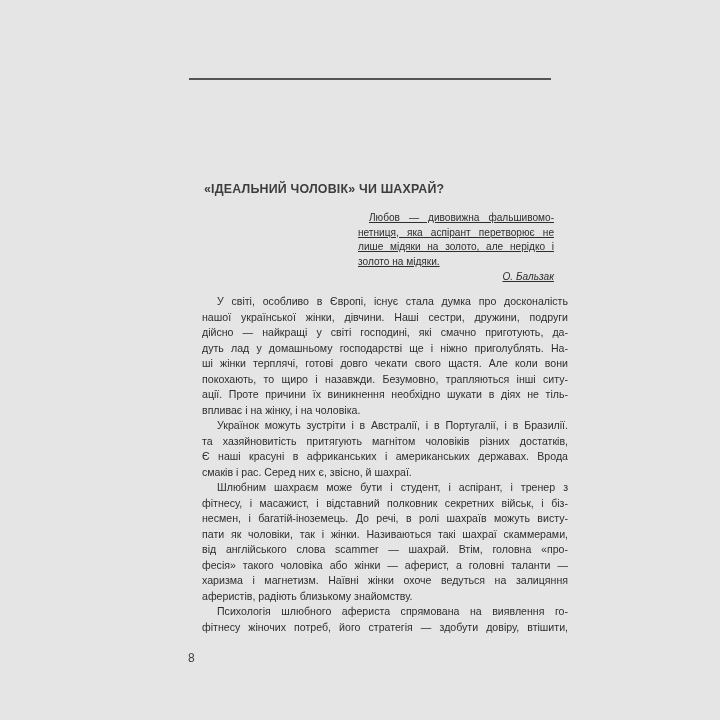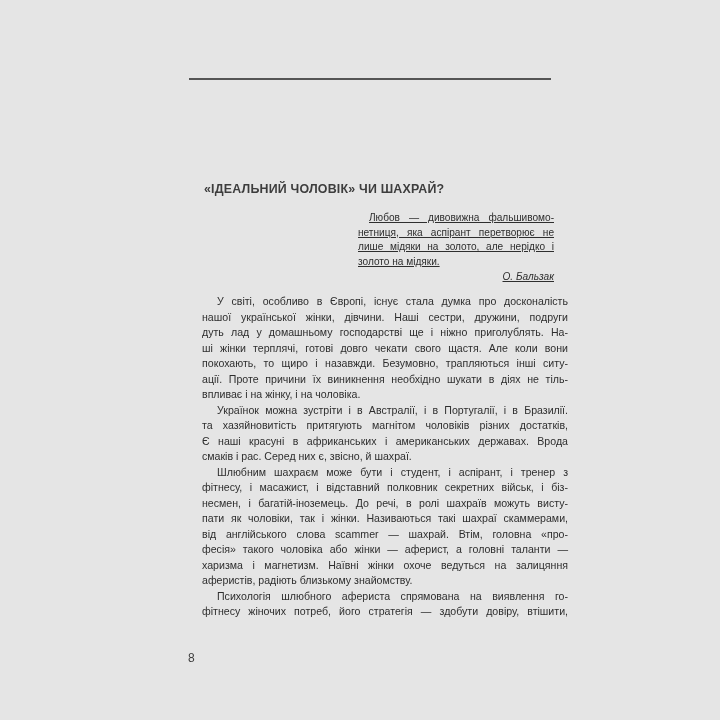--- a/index.html
+++ b/index.html
@@ -95,28 +95,29 @@
         <div class="line">лише мідяки на золото, але нерідко і</div>
         <div class="line last">золото на мідяки.</div>
       </div>
     <div class="attribution">О. Бальзак</div>
   </div>
 
   <div class="body-text">
       <div class="para">
         <div class="line first">У світі, особливо в Європі, існує стала думка про досконалість</div>
         <div class="line">нашої української жінки, дівчини. Наші сестри, дружини, подруги</div>
+        <div class="line">дійсно — найкращі у світі господині, які смачно приготують, да-</div>
         <div class="line">дуть лад у домашньому господарстві ще і ніжно приголублять. На-</div>
         <div class="line">ші жінки терплячі, готові довго чекати свого щастя. Але коли вони</div>
         <div class="line">покохають, то щиро і назавжди. Безумовно, трапляються інші ситу-</div>
         <div class="line">ації. Проте причини їх виникнення необхідно шукати в діях не тіль-</div>
         <div class="line last">впливає і на жінку, і на чоловіка.</div>
       </div>
       <div class="para">
-        <div class="line first">Українок можна зустріти і в Австралії, і в Португалії, і в Бразилії.</div>
+        <div class="line first">Українок можуть зустріти і в Австралії, і в Португалії, і в Бразилії.</div>
         <div class="line">та хазяйновитість притягують магнітом чоловіків різних достатків,</div>
         <div class="line">Є наші красуні в африканських і американських державах. Врода</div>
         <div class="line last">смаків і рас. Серед них є, звісно, й шахраї.</div>
       </div>
       <div class="para">
         <div class="line first">Шлюбним шахраєм може бути і студент, і аспірант, і тренер з</div>
         <div class="line">фітнесу, і масажист, і відставний полковник секретних військ, і біз-</div>
         <div class="line">несмен, і багатій-іноземець. До речі, в ролі шахраїв можуть висту-</div>
         <div class="line">пати як чоловіки, так і жінки. Називаються такі шахраї скаммерами,</div>
         <div class="line">від англійського слова scammer — шахрай. Втім, головна «про-</div>

